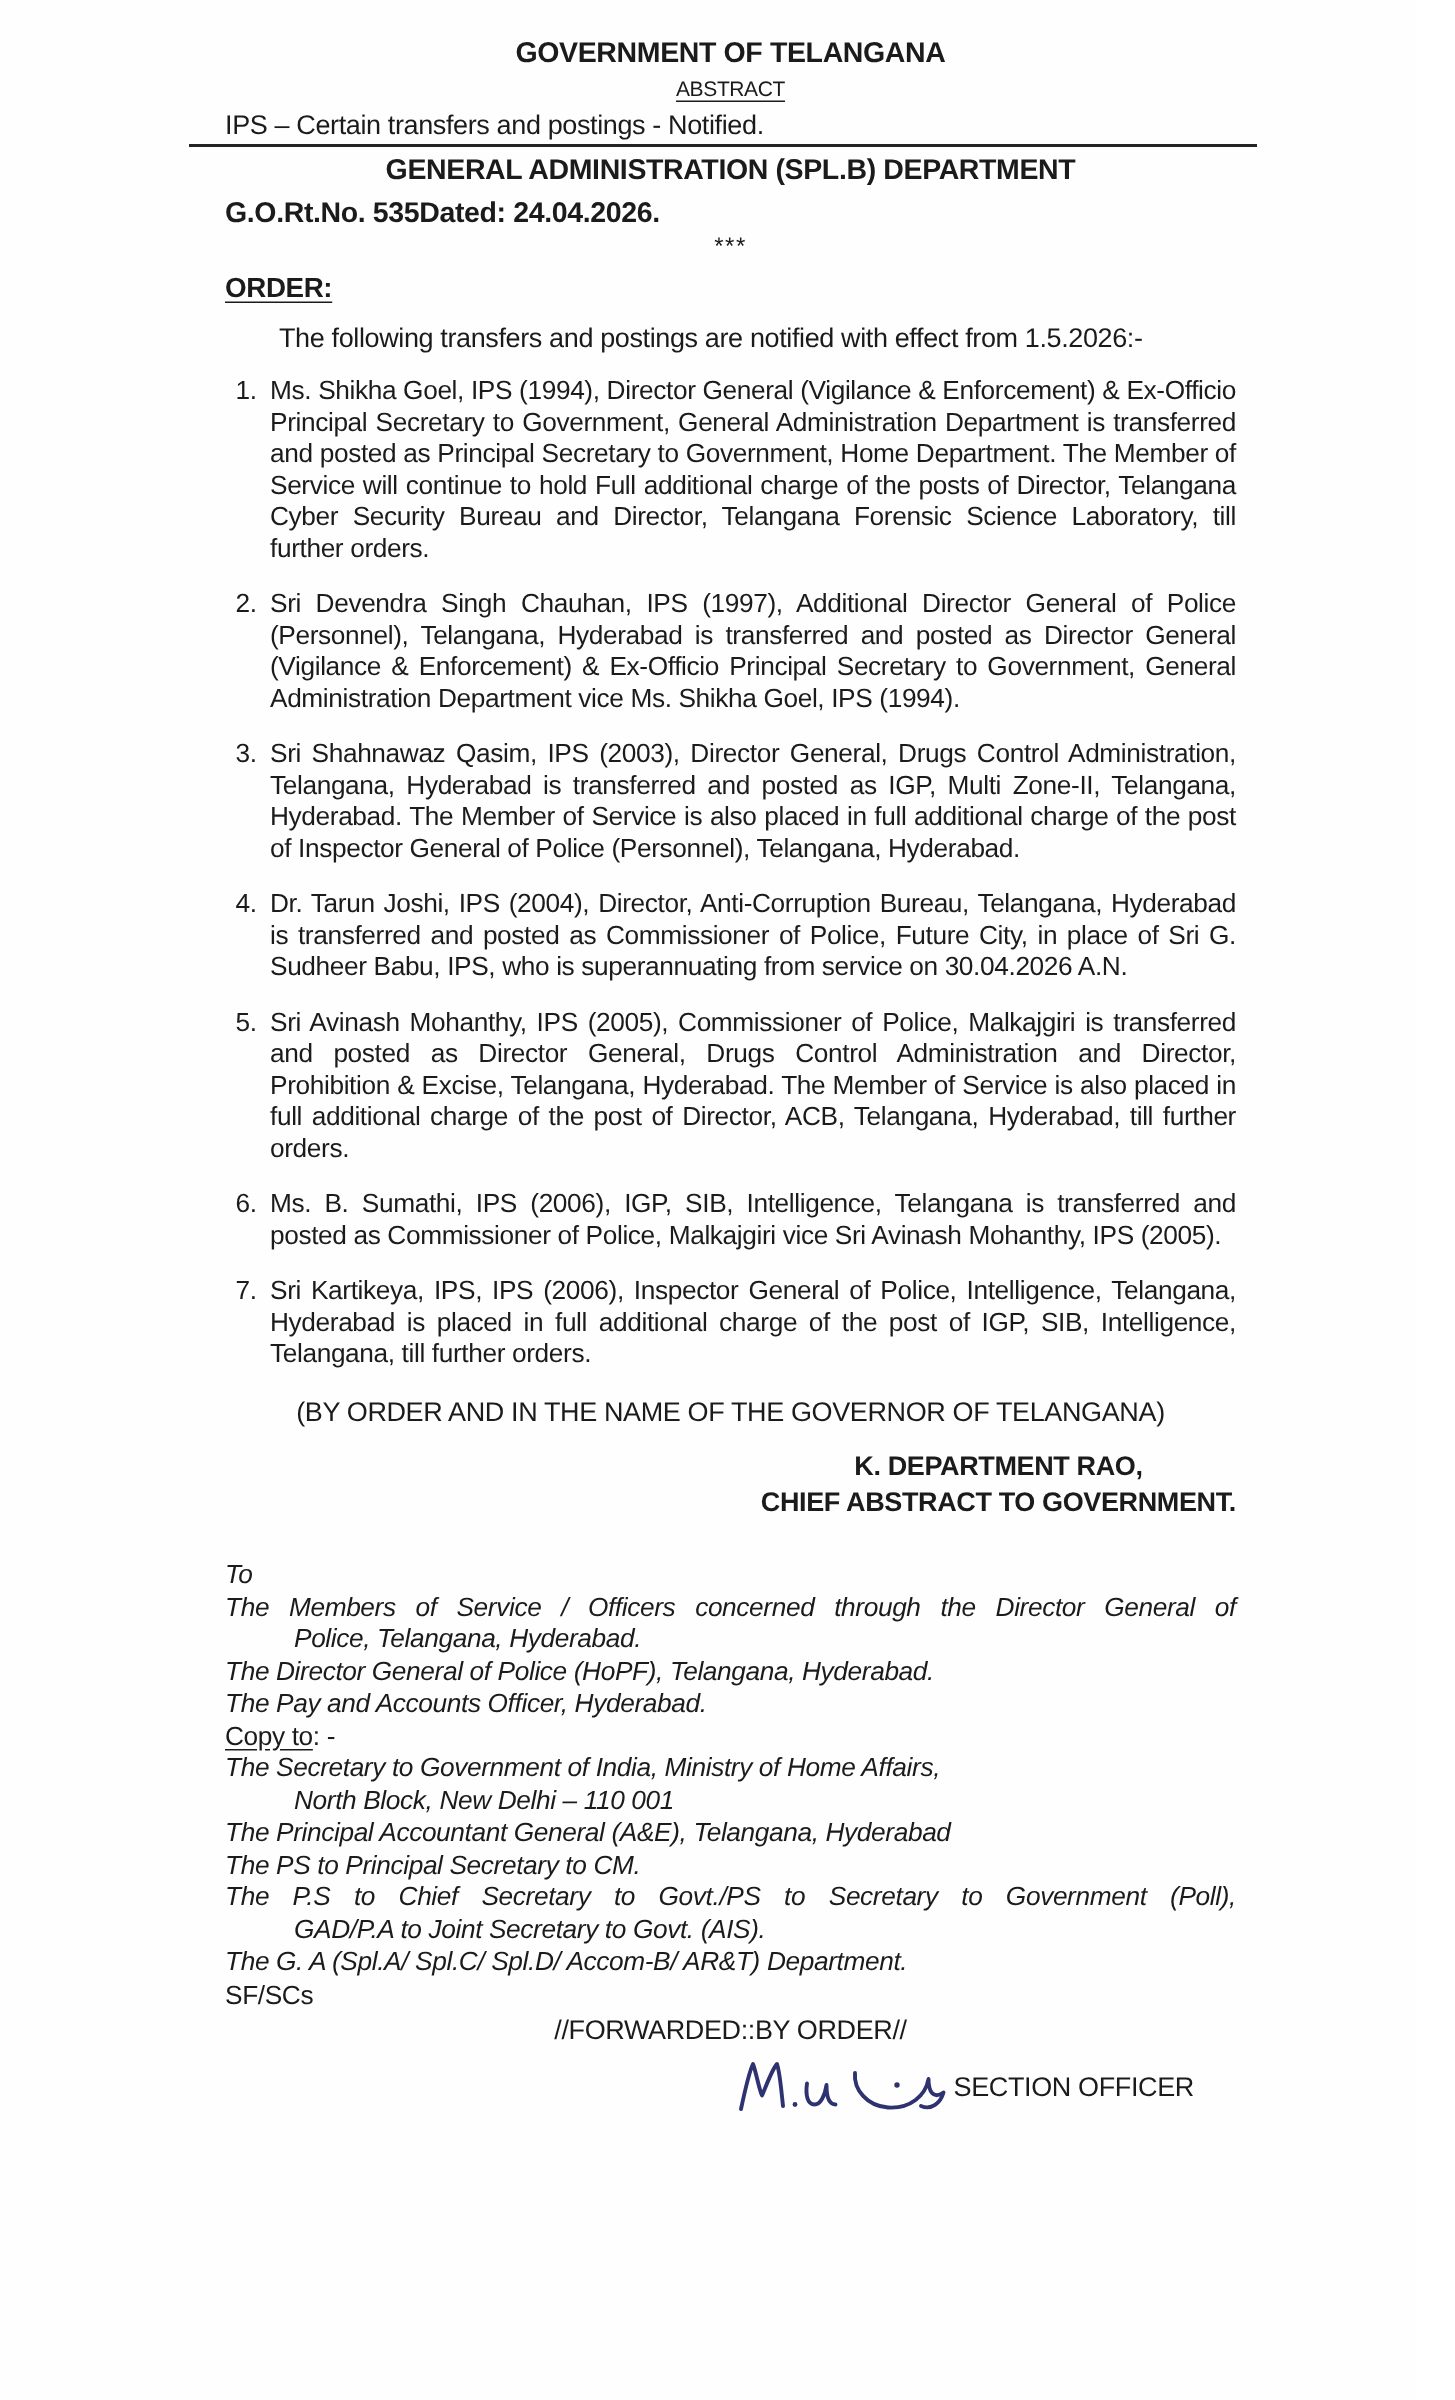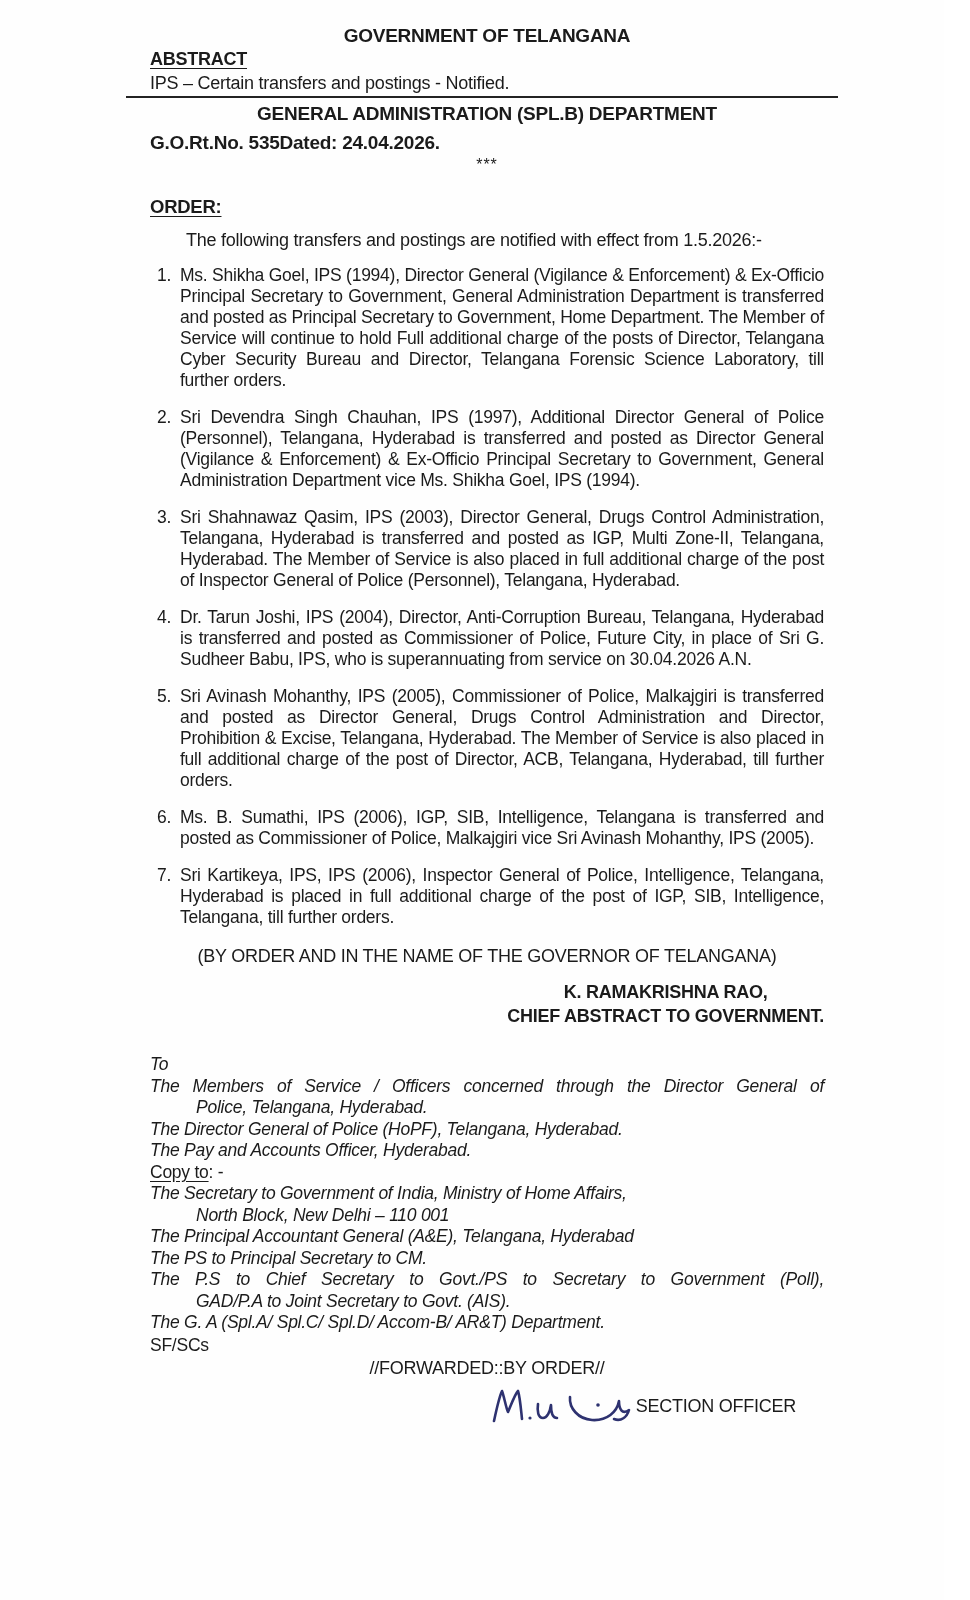--- a/index.html
+++ b/index.html
@@ -11,29 +11,29 @@
     font-family:"Liberation Sans", sans-serif;
     font-size:17.5px;
     letter-spacing:-0.25px;
     line-height:21px;
     overflow:hidden;
     box-sizing:border-box;
   }
   .content { padding:24px 120px 0 150px; }
 
   .gov-title   { text-align:center; font-weight:bold; font-size:19px; line-height:24px; }
-  .abstract    { text-align:left; font-weight:bold; font-size:18px; line-height:23px;
+  .abstract    { text-align:center; font-weight:normal; font-size:14px; line-height:23px;
                  text-decoration:underline; text-underline-offset:3px; }
   .subject     { font-size:18px; line-height:24px; }
   .rule        { border-bottom:2px solid #232323; margin:1px -14px 3px -24px; }
   .dept        { text-align:center; font-weight:bold; font-size:19px; line-height:26px; }
   .go-row      { display:flex; justify-content:flex-start; font-weight:bold;
                  font-size:19px; line-height:26px; margin-top:3px; }
   .stars       { text-align:center; font-size:16px; line-height:18px; letter-spacing:1px; }
-  .order-label { font-weight:bold; font-size:18.5px; line-height:26px; margin-top:20px;
+  .order-label { font-weight:bold; font-size:18.5px; line-height:26px; margin-top:5px;
                  text-decoration:underline; text-underline-offset:3px; }
   .intro       { text-indent:36px; line-height:24px; margin-top:8px; margin-bottom:13px;
                  font-size:18px; }
 
   .item        { display:flex; margin-bottom:16px; }
   .item .num   { flex:none; width:30px; padding-left:7px; box-sizing:border-box; }
   .item .txt   { flex:1; text-align:justify; }
 
   .by-order    { text-align:center; margin-top:6px; font-size:18px; line-height:24px; }
 
@@ -111,21 +111,21 @@
         <div class="item">
           <span class="num">7.</span>
           <span class="txt">Sri Kartikeya, IPS, IPS (2006), Inspector General of Police, Intelligence, Telangana, Hyderabad is placed in full additional charge of the post of IGP, SIB, Intelligence, Telangana, till further orders.</span>
         </div>
       </div>
 
     <div class="by-order">(BY ORDER AND IN THE NAME OF THE GOVERNOR OF TELANGANA)</div>
 
     <div class="signatory">
       <div class="inner">
-        <div>K. RAMAKRISHNA RAO,</div>
+        <div>K. DEPARTMENT RAO,</div>
         <div>CHIEF ABSTRACT TO GOVERNMENT.</div>
       </div>
     </div>
 
     <div class="to-block">
       <div class="addr-line">To</div>
       <div>
 
           <div class="addr-line just">The Members of Service / Officers concerned through the Director General of</div>
 

